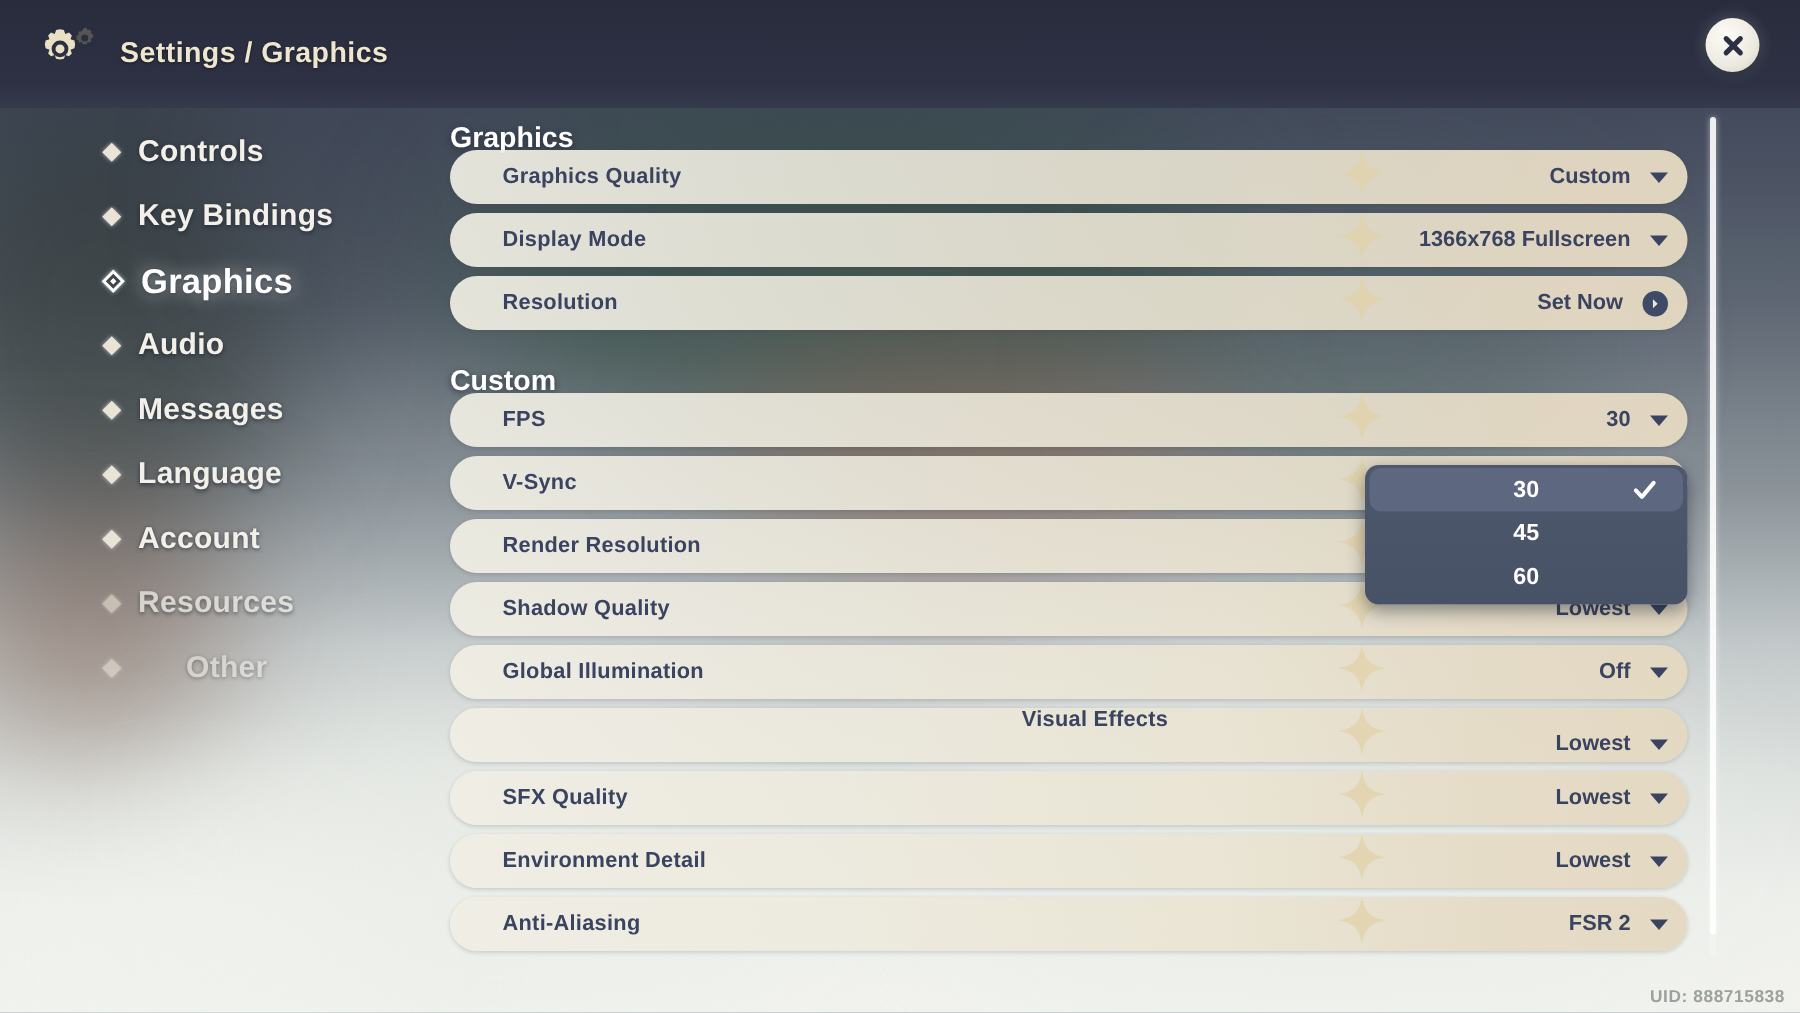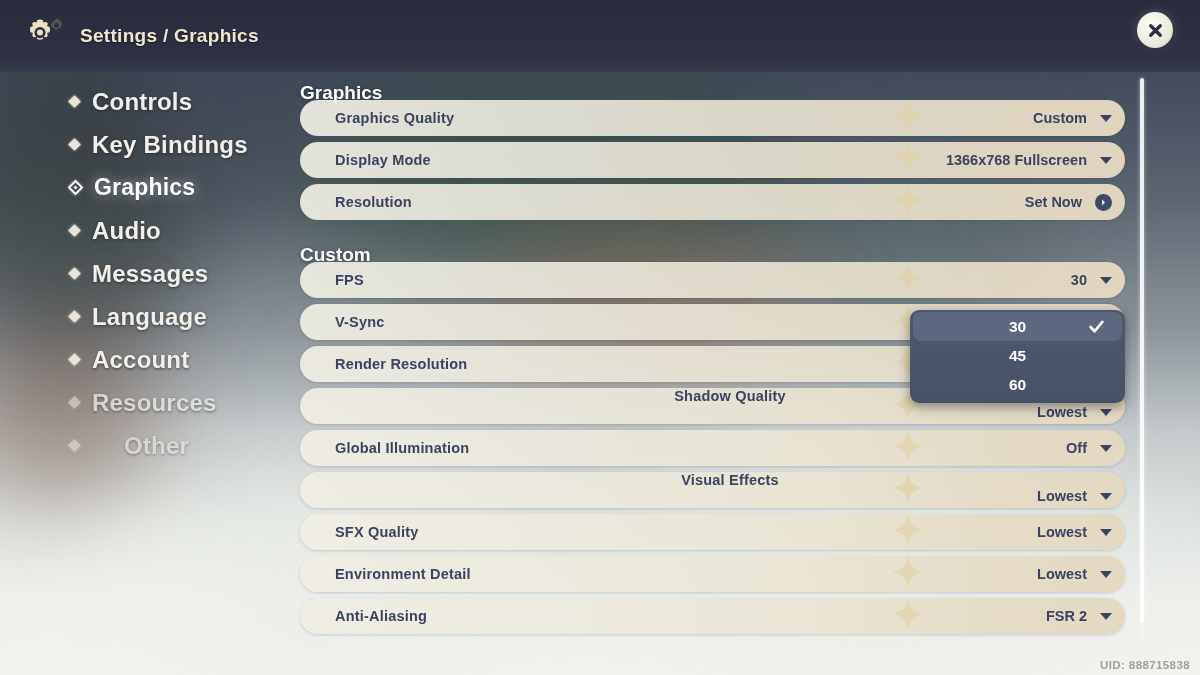--- a/index.html
+++ b/index.html
@@ -54,21 +54,21 @@
   #sidebar { position:absolute; left:0; top:60px; width:290px; z-index:4; padding-top:20px; }
   .nav-item {
     display:flex; align-items:center; height:43px; padding-left:70px; cursor:pointer;
     position:relative;
   }
   .nav-item .dia {
     width:9px; height:9px; background:#e9e4d6; transform:rotate(45deg);
     margin-right:13px; flex:none; box-shadow:0 0 3px rgba(255,255,255,.6);
   }
   .nav-item .lbl {
-    color:#f2f0e8; font-size:24px; font-weight:bold; letter-spacing:.2px;
+    color:#f2f0e8; font-size:20px; font-weight:bold; letter-spacing:.2px;
     text-shadow:0 1px 3px rgba(30,36,48,.75);
   }
   .nav-item.active .lbl { font-size:23px; color:#ffffff; text-shadow:0 0 12px rgba(255,255,255,.55),0 1px 3px rgba(30,36,48,.8); }
   .nav-item.active .dia {
     background:transparent; border:2px solid #fff; width:11px; height:11px;
     position:relative;
   }
   .nav-item.active .dia::after {
     content:""; position:absolute; left:2px; top:2px; width:3px; height:3px; background:#fff;
   }
@@ -281,21 +281,21 @@
     <div class="row" style="top: 286px;">
       <span class="sparkle"><svg width="34" height="34" viewBox="0 0 34 34">
           <path d="M17 1 C18.4 11.2 22.8 15.6 33 17 C22.8 18.4 18.4 22.8 17 33 C15.6 22.8 11.2 18.4 1 17 C11.2 15.6 15.6 11.2 17 1 Z" fill="#e2d2a8" opacity=".75"></path>
         </svg></span>
       <span class="rname">Render Resolution</span>
       <span class="rval">
         <span></span>
         <span class="caret"></span>
       </span>
     </div>
-    <div class="row" style="top: 328px; flex-direction: column;">
+    <div class="row" style="top: 328px;">
       <span class="sparkle"><svg width="34" height="34" viewBox="0 0 34 34">
           <path d="M17 1 C18.4 11.2 22.8 15.6 33 17 C22.8 18.4 18.4 22.8 17 33 C15.6 22.8 11.2 18.4 1 17 C11.2 15.6 15.6 11.2 17 1 Z" fill="#e2d2a8" opacity=".75"></path>
         </svg></span>
       <span class="rname">Shadow Quality</span>
       <span class="rval">
         <span>Lowest</span>
         <span class="caret"></span>
       </span>
     </div>
     <div class="row" style="top: 370px;">

